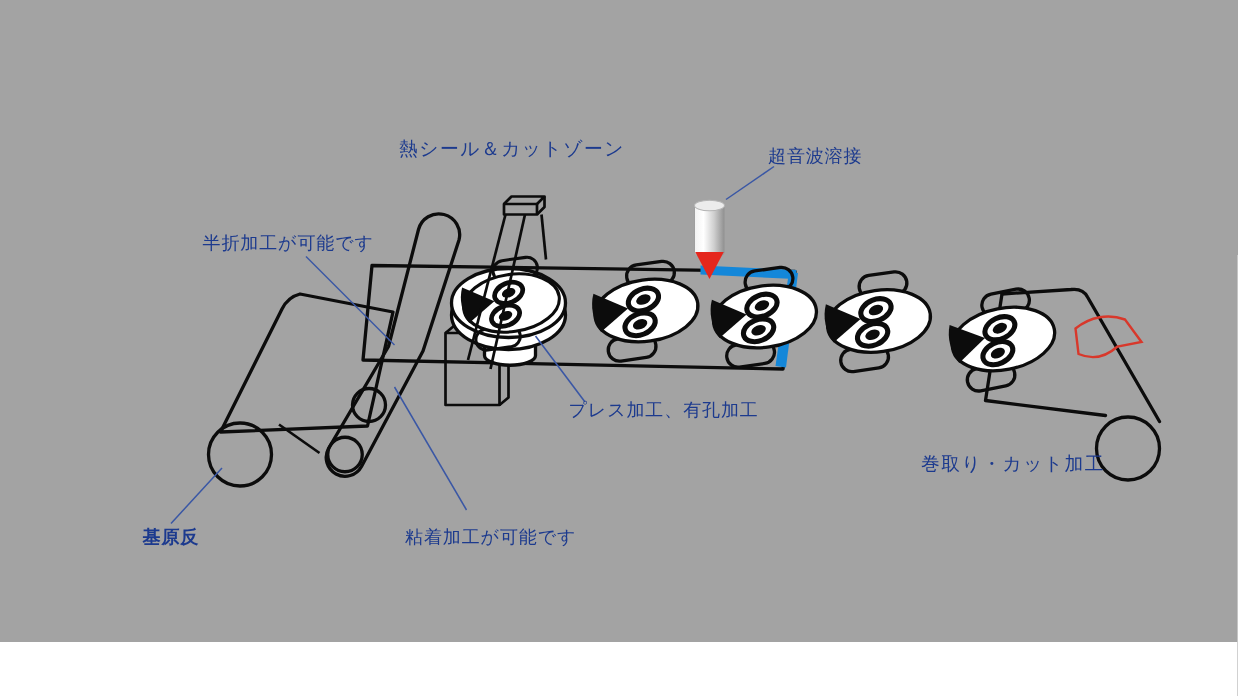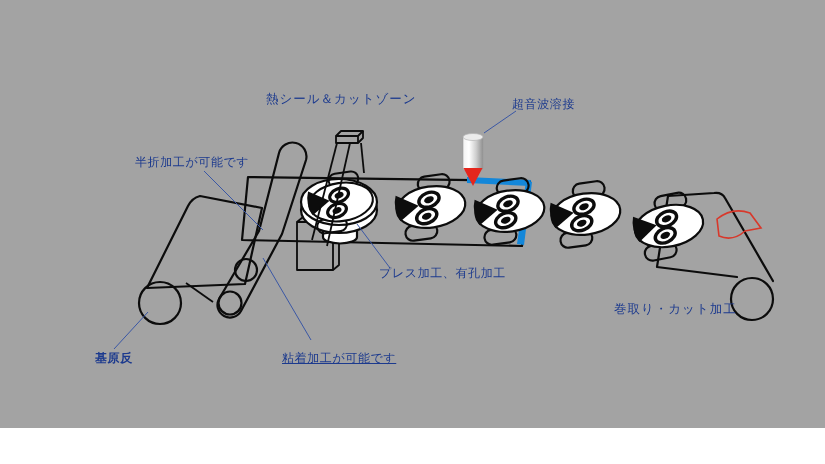--- a/index.html
+++ b/index.html
@@ -108,14 +108,14 @@
       <path class="leader" d="M 263,258 L 311,340"></path>
     </g>
   </svg>
 
   <div class="lbl big" style="left:266px;top:92px;">熱シール＆カットゾーン</div>
   <div class="lbl" style="left:512px;top:97px;">超音波溶接</div>
   <div class="lbl" style="left:379px;top:266px;">プレス加工、有孔加工</div>
   <div class="lbl" style="left:135px;top:155px;">半折加工が可能です</div>
   <div class="lbl big" style="left:614px;top:286px;margin-top:16px;">巻取り・カット加工</div>
   <div class="lbl" style="left:95px;top:351px;font-weight:bold;">基原反</div>
-  <div class="lbl" style="left:282px;top:351px;text-decoration:underline;">粘着加工が可能です</div>
+  <div class="lbl" style="left:270px;top:351px;">粘着加工が可能です</div>
 </div>
 
 </body></html>

